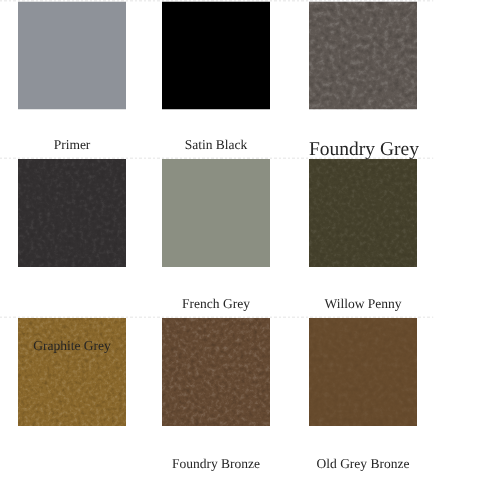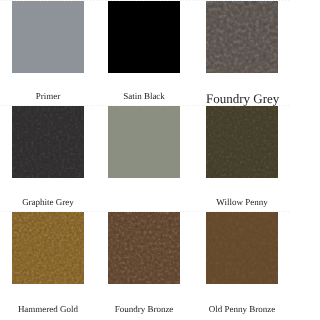--- a/index.html
+++ b/index.html
@@ -65,25 +65,25 @@
     <div class="tex" style="filter:url(#nz-hammered-alt)"></div>
   </div>
   <div class="cell r2 c2">
     <div class="fill" style="background: rgb(103, 75, 45);"></div>
     <div class="tex" style="filter:url(#nz-satin)"></div>
   </div>
 
   <div class="label lr0 c0" style="color: rgb(37, 37, 37); font-size: 9px;">Primer</div>
   <div class="label lr0 c1" style="color: rgb(37, 37, 37); font-size: 9px;">Satin Black</div>
   <div class="label lr0 c2" style="color: rgb(37, 37, 37); font-size: 13px;">Foundry Grey</div>
-  <div class="label lr1 c0" style="color: rgb(37, 37, 37); font-size: 9px;">Graphite Grey</div>
+  <div class="label lr1 c0" style="color: rgb(37, 37, 37); font-size: 9px; margin-top: 28px;">Graphite Grey</div>
+  <div class="label lr1 c1" style="color: rgb(37, 37, 37); font-size: 9px;">French Grey</div>
   <div class="label lr1 c2" style="color: rgb(37, 37, 37); font-size: 9px;">Willow Penny</div>
-  <div class="label lr2 c0" style="color: rgb(37, 37, 37); font-size: 9px;">Hammered Gold</div>
   <div class="label lr2 c1" style="color: rgb(37, 37, 37); font-size: 9px;">Foundry Bronze</div>
-  <div class="label lr2 c2" style="color: rgb(37, 37, 37); font-size: 9px;">Old Penny Bronze</div>
+  <div class="label lr2 c2" style="color: rgb(37, 37, 37); font-size: 9px;">Old Grey Bronze</div>
 
 </div>
 
 <svg id="noisedefs" aria-hidden="true">
     <defs>
   <filter id="nz-textured" x="0" y="0" width="100%" height="100%" color-interpolation-filters="sRGB">
     <feTurbulence type="fractalNoise" baseFrequency="0.28" numOctaves="5" seed="5" result="t"></feTurbulence>
     <feColorMatrix in="t" type="matrix" values="0 0 0 0 1  0 0 0 0 1  0 0 0 0 1  0.46 0 0 0 -0.239" result="wt"></feColorMatrix>
     <feColorMatrix in="t" type="matrix" values="0 0 0 0 0  0 0 0 0 0  0 0 0 0 0  -0.44 0 0 0 0.211" result="bk"></feColorMatrix>
     <feMerge>

